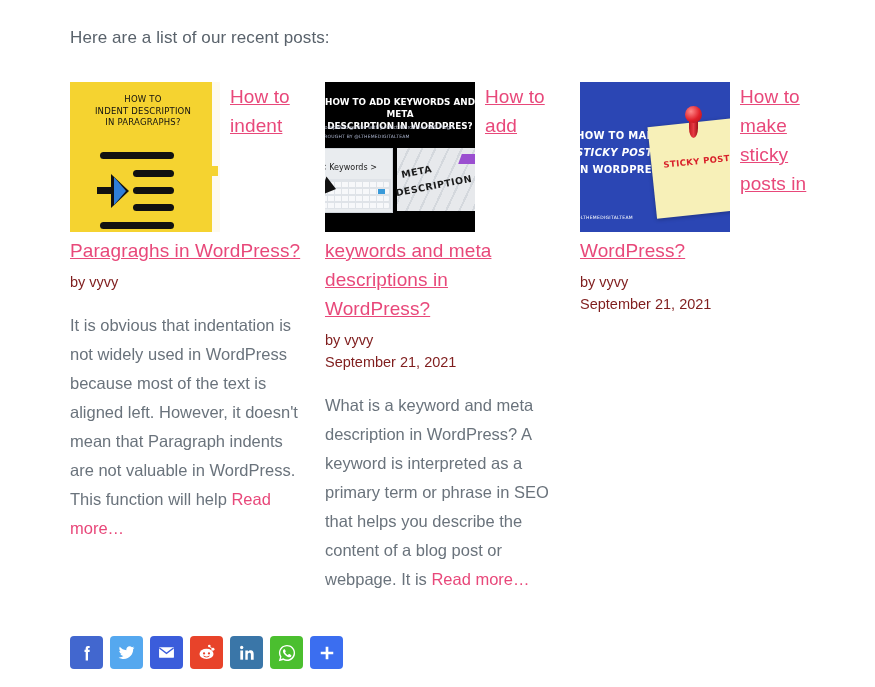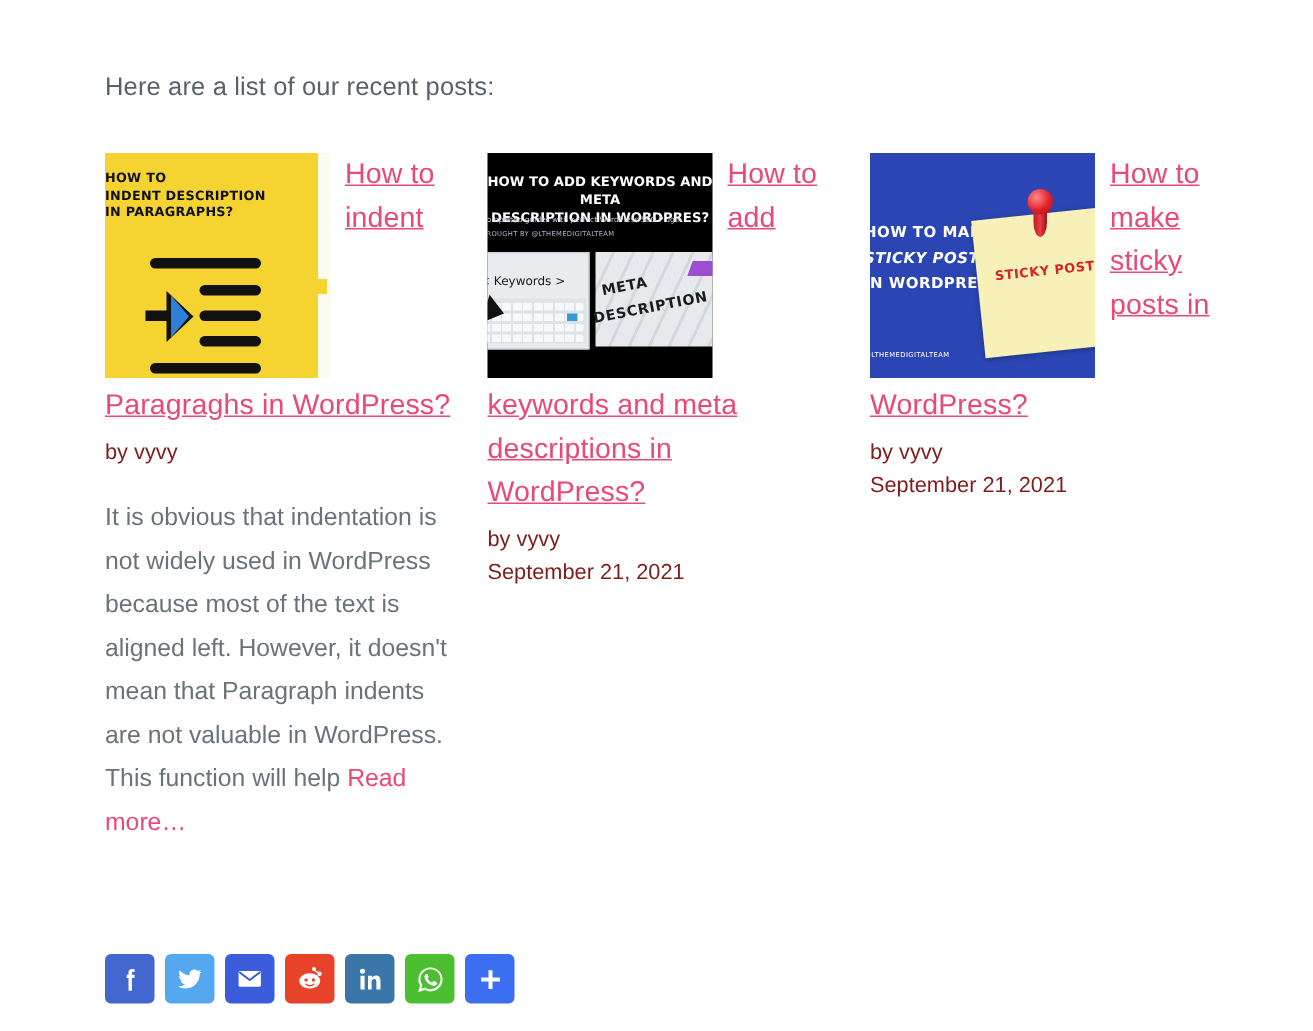--- a/index.html
+++ b/index.html
@@ -12,21 +12,21 @@
     background: #ffffff;
     font-family: "Liberation Sans", sans-serif;
     color: #5b6670;
     overflow: hidden;
   }
   .page {
     position: relative;
     width: 875px;
     height: 687px;
     box-sizing: border-box;
-    padding: 44px 58px 0 70px;
+    padding: 24px 58px 0 70px;
   }
   .intro {
     font-size: 17px;
     line-height: 28px;
     color: #59626b;
     margin: 0 0 30px 0;
     letter-spacing: 0.1px;
   }
   .posts {
     display: flex;
@@ -49,22 +49,23 @@
     overflow: hidden;
   }
 
   
   .thumb-indent {
     background: #f5d330;
   }
   .thumb-indent .t1-head {
     position: absolute;
     top: 12px; left: 0; right: 4px;
+    text-align: center;
     font-size: 8.5px;
-    font-weight: bold;
+    font-weight: normal;
     line-height: 11.5px;
     color: #111111;
     letter-spacing: 0.2px;
     font-family: "DejaVu Sans", sans-serif;
   }
   .thumb-indent .bar {
     position: absolute;
     background: #111111;
     border-radius: 4px;
     height: 7px;
@@ -388,20 +389,21 @@
           <div class="purple"></div>
           <div class="meta-txt">META</div>
           <div class="meta-txt2">DESCRIPTION</div>
         </div>
       </div>
       <a class="post-title" href="#">How to add keywords and meta descriptions in WordPress?</a>
       <div class="post-meta">
         <div>by vyvy</div>
         <div>September 21, 2021</div>
       </div>
+      <p class="post-excerpt"><span>What is a keyword and meta description in WordPress? A keyword is interpreted as a primary term or phrase in SEO that helps you describe the content of a blog post or webpage. It is </span><a class="read-more" href="#">Read more…</a></p>
     </div>
 
     <div class="post">
       <div class="thumb thumb-sticky">
         <div class="s-line1">HOW TO MAKE</div>
         <div class="s-line2">STICKY POSTS</div>
         <div class="s-line3">IN WORDPRES?</div>
         <div class="s-foot">@LTHEMEDIGITALTEAM</div>
         <div class="note">
           <div class="note-label">STICKY POST</div>

